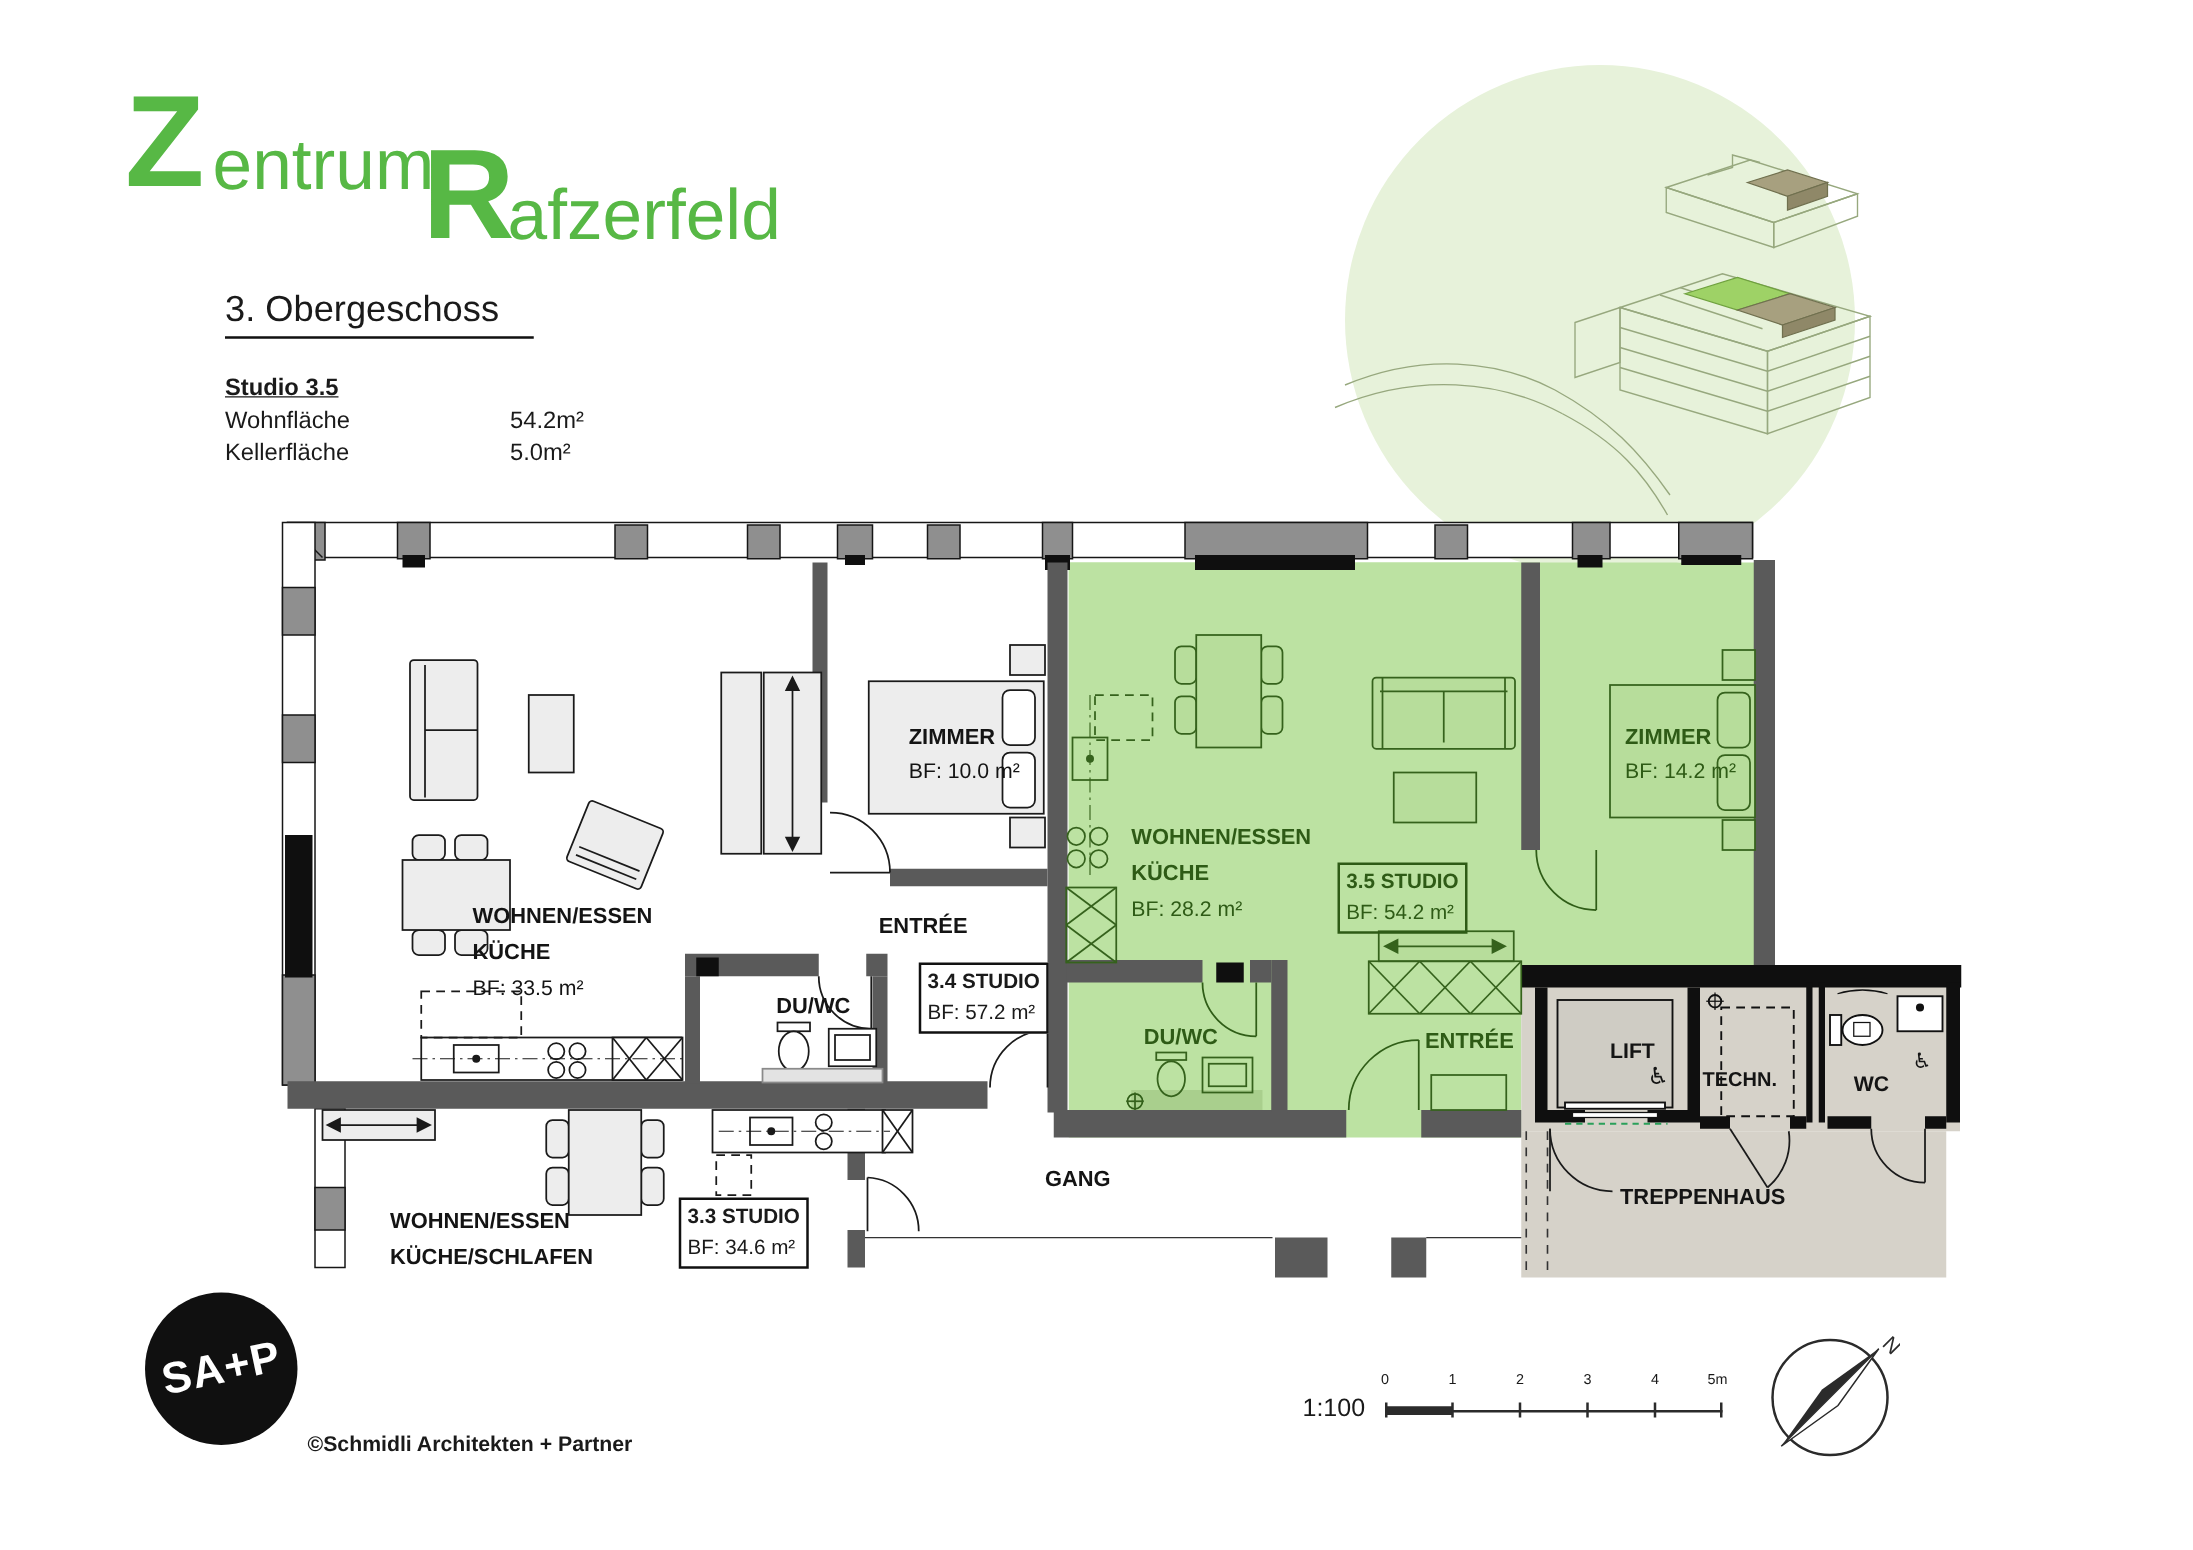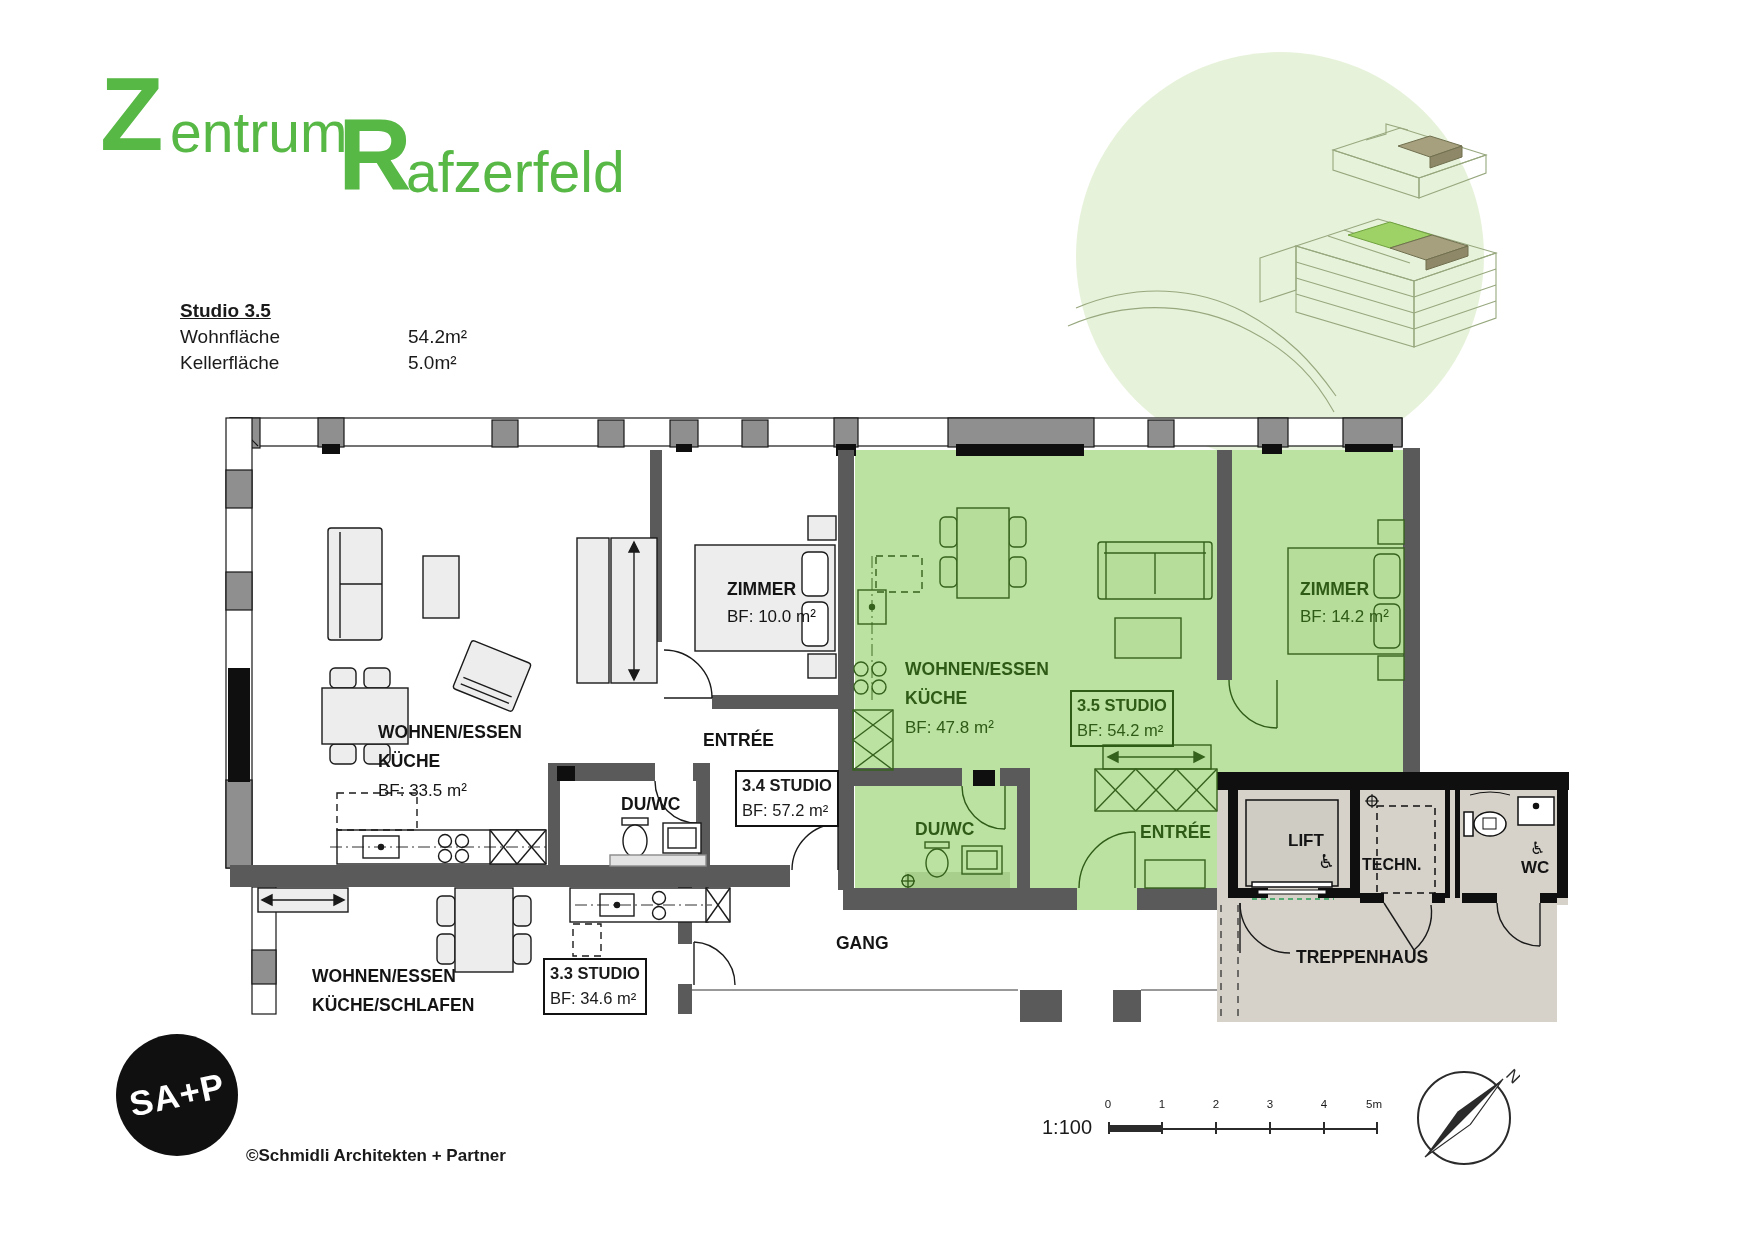--- a/index.html
+++ b/index.html
@@ -76,20 +76,21 @@
       <path d="M342,198 L384,185 L420,196 L378,210 Z" fill="#a7a07f" stroke="#70704f" stroke-width="1"></path>
       <path d="M378,210 L420,196 L420,206 L378,220 Z" fill="#8f8868" stroke="#70704f" stroke-width="1"></path>
     </g>
   </svg>
 
   <span class="logo-z" style="left:100px;top:62px;font-size:104px;">Z</span>
   <span class="logo-small" style="left:170px;top:104px;font-size:57px;">entrum</span>
   <span class="logo-r" style="left:338px;top:104px;font-size:102px;">R</span>
   <span class="logo-small" style="left:406px;top:144px;font-size:57px;">afzerfeld</span>
 
+  <div class="title">3. Obergeschoss</div>
   <div class="info-name">Studio 3.5</div>
   <div class="info-row" style="top:326px;">
     <span>Wohnfläche</span>
     <span class="val">54.2m²</span>
   </div>
   <div class="info-row" style="top:352px;">
     <span>Kellerfläche</span>
     <span class="val">5.0m²</span>
   </div>
 
@@ -377,21 +378,21 @@
   <div class="lbl blk" style="left:703px;top:726px;">ENTRÉE</div>
   <div class="lbl blk" style="left:621px;top:790px;">DU/WC</div>
   <div class="unitbox" style="left:735px;top:770px;">
     <div>3.4 STUDIO</div>
     <div class="sub">BF: 57.2 m²</div>
   </div>
 
   <div class="lbl green" style="left:905px;top:655px;">
     <div>WOHNEN/ESSEN</div>
     <div>KÜCHE</div>
-    <div class="sub">BF: 47.8 m²</div>
+    <div class="sub">BF: 28.2 m²</div>
   </div>
   <div class="unitbox greenbox" style="left:1070px;top:690px;">
     <div>3.5 STUDIO</div>
     <div class="sub">BF: 54.2 m²</div>
   </div>
   <div class="lbl green" style="left:1300px;top:575px;line-height:28px;">
     <div>ZIMMER</div>
     <div class="sub">BF: 14.2 m²</div>
   </div>
   <div class="lbl green" style="left:915px;top:815px;">DU/WC</div>
@@ -401,21 +402,21 @@
     <div>WOHNEN/ESSEN</div>
     <div>KÜCHE/SCHLAFEN</div>
   </div>
   <div class="unitbox" style="left:543px;top:958px;">
     <div>3.3 STUDIO</div>
     <div class="sub">BF: 34.6 m²</div>
   </div>
 
   <div class="lbl blk" style="left:1288px;top:826px;font-size:17px;">LIFT</div>
   <div class="lbl blk" style="left:1362px;top:850px;font-size:16px;">TECHN.</div>
-  <div class="lbl blk" style="left:1483px;top:853px;font-size:17px;margin-left:38px;">WC</div>
+  <div class="lbl blk" style="left:1483px;top:853px;font-size:17px;">WC</div>
   <div class="lbl blk" style="left:836px;top:929px;">GANG</div>
   <div class="lbl blk" style="left:1296px;top:943px;">TREPPENHAUS</div>
   <span class="wheel" style="left:1318px;top:852px;">♿</span>
   <span class="wheel" style="left:1530px;top:840px;font-size:17px;">♿</span>
 
   <div class="sap">
     <span>SA+P</span>
   </div>
   <div class="copyright">©Schmidli Architekten + Partner</div>
 

